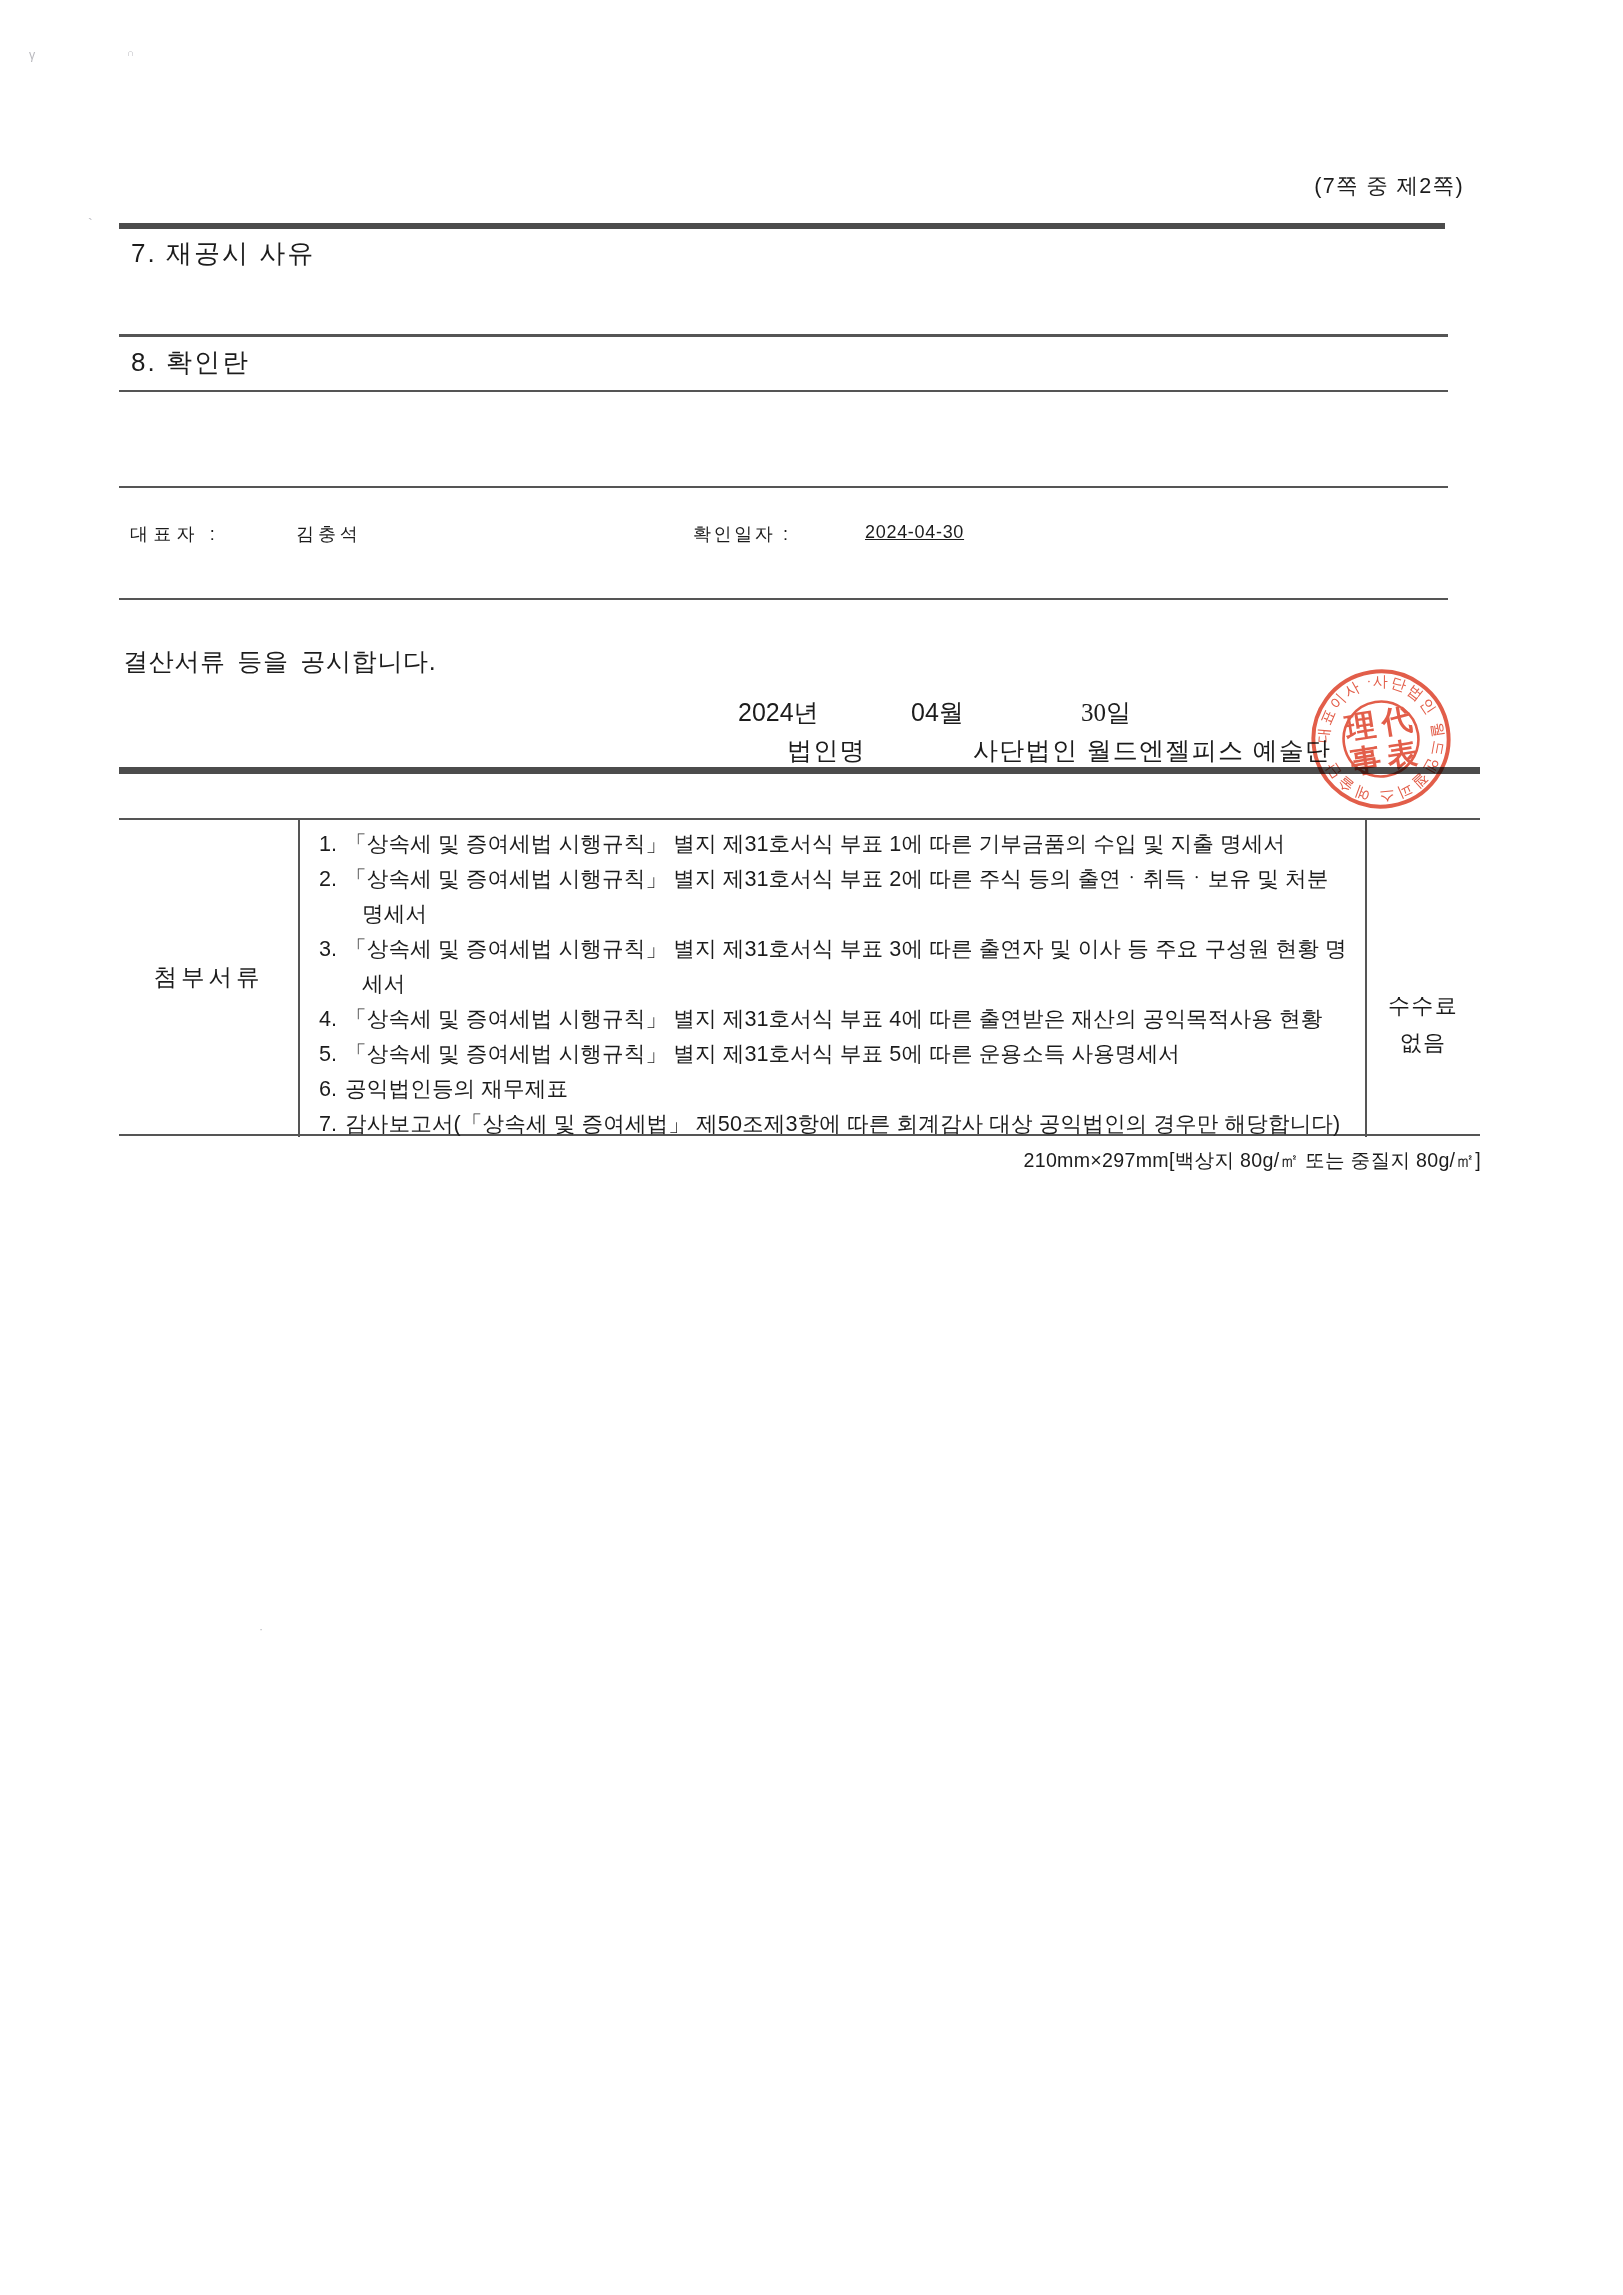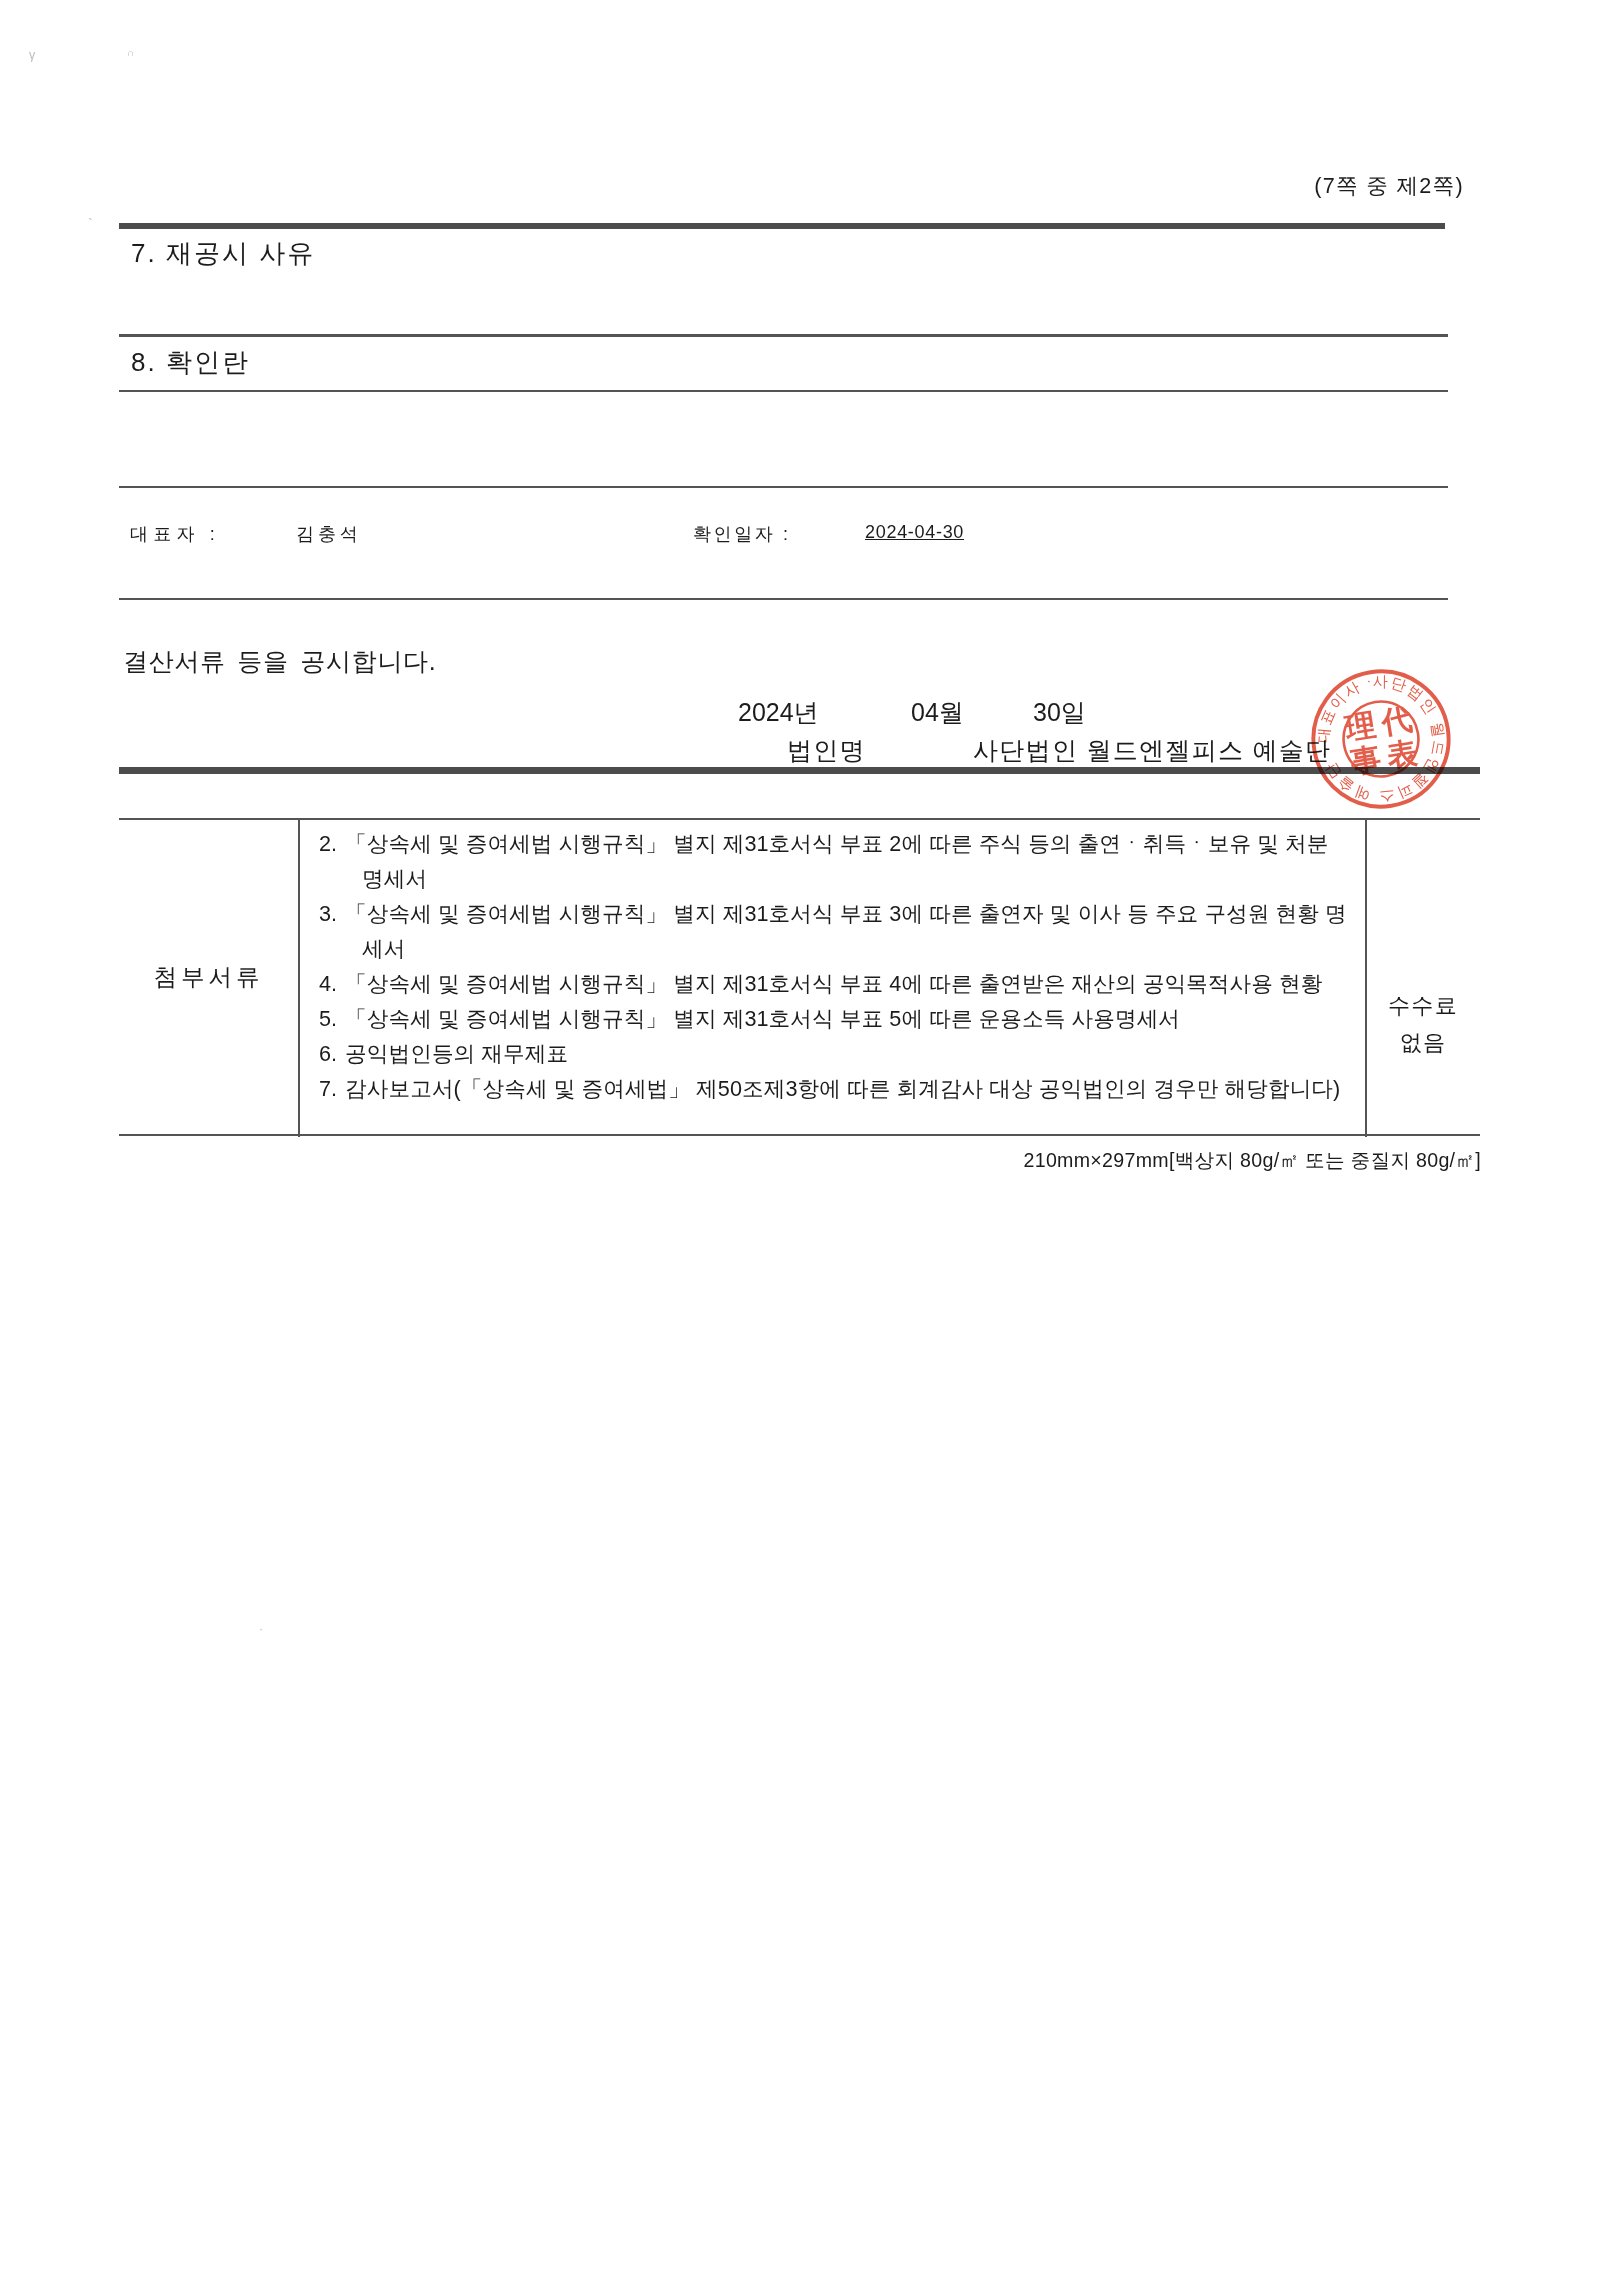--- a/index.html
+++ b/index.html
@@ -91,21 +91,21 @@
     <span style="left:865px;top:522px;letter-spacing:0.7px;text-decoration:underline;">2024-04-30</span>
   </div>
 
   <div class="rule thin" style="left:119px;top:598px;width:1329px;height:2px;"></div>
 
   <div class="statement-l2">결산서류 등을 공시합니다.</div>
 
   <div class="date-row">
     <span style="left:738px;">2024년</span>
     <span style="left:911px;">04월</span>
-    <span style="left:1033px;">30일</span>
+    <span style="left:1081px;font-family:Liberation Serif, serif;">30일</span>
   </div>
 
   <div class="corp-row">
     <span style="left:787px;">법인명</span>
     <span style="left:973px;">사단법인 월드엔젤피스 예술단</span>
   </div>
 
   <div class="rule" style="left:119px;top:767px;width:1361px;height:6.5px;"></div>
 
   <svg class="stamp" viewBox="-125 -125 250 250">
@@ -127,20 +127,23 @@
 
   <div class="rule thin" style="left:119px;top:818px;width:1361px;height:2px;"></div>
   <div class="rule thin" style="left:119px;top:1134px;width:1361px;height:2px;"></div>
   <div class="rule thin" style="left:298px;top:818px;width:2px;height:319px;"></div>
   <div class="rule thin" style="left:1365px;top:818px;width:2px;height:319px;"></div>
 
   <div class="attach-label">첨부서류</div>
 
   <div class="items">
     <div class="item">
+      <span class="num">1.</span><span>「상속세 및 증여세법 시행규칙」 별지 제31호서식 부표 1에 따른 기부금품의 수입 및 지출 명세서</span>
+    </div>
+    <div class="item">
       <span class="num">2.</span><span>「상속세 및 증여세법 시행규칙」 별지 제31호서식 부표 2에 따른 주식 등의 출연ㆍ취득ㆍ보유 및 처분 명세서</span>
     </div>
     <div class="item">
       <span class="num">3.</span><span>「상속세 및 증여세법 시행규칙」 별지 제31호서식 부표 3에 따른 출연자 및 이사 등 주요 구성원 현황 명세서</span>
     </div>
     <div class="item">
       <span class="num">4.</span><span>「상속세 및 증여세법 시행규칙」 별지 제31호서식 부표 4에 따른 출연받은 재산의 공익목적사용 현황</span>
     </div>
     <div class="item">
       <span class="num">5.</span><span>「상속세 및 증여세법 시행규칙」 별지 제31호서식 부표 5에 따른 운용소득 사용명세서</span>

